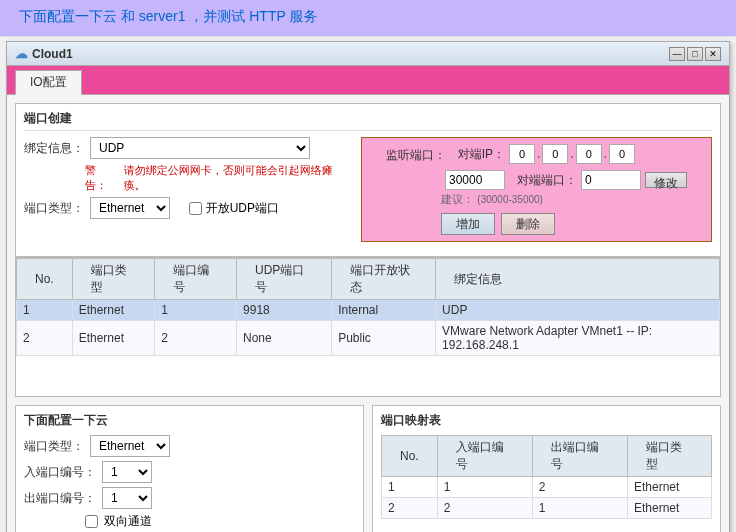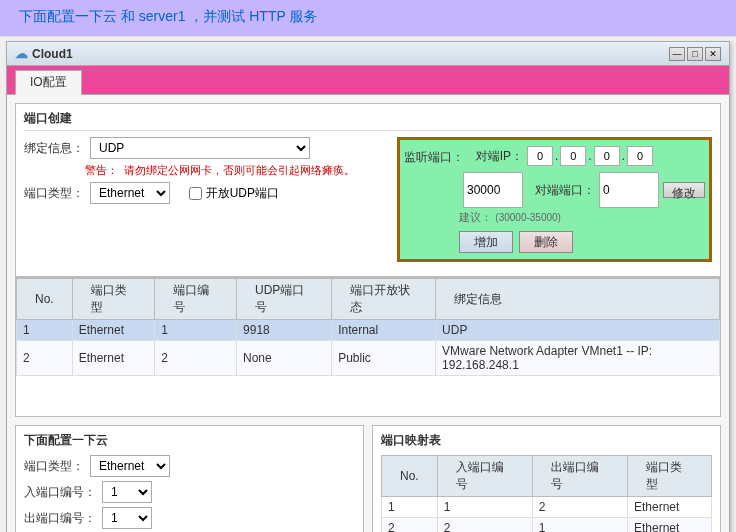--- a/index.html
+++ b/index.html
@@ -140,23 +140,23 @@
     .form-select.small {
       width: 50px;
     }
 
     .warning-text {
       color: #cc0000;
       font-size: 11px;
     }
 
     .right-panel {
-      border: 3px solid #a16207;
-      background: #86efac;
-      padding: 6px 4px;
+      border: 1px solid #a16207;
+      background: #f9a8d4;
+      padding: 6px 24px;
       min-width: 200px;
     }
 
     .right-form-row {
       display: flex;
       align-items: center;
       margin-bottom: 3px;
       gap: 4px;
     }
 
@@ -164,21 +164,21 @@
       color: #333;
       white-space: nowrap;
       min-width: 55px;
       text-align: right;
       font-size: 12px;
     }
 
     .port-input {
       border: 1px solid #aaa;
       width: 60px;
-      height: 36px;
+      height: 20px;
       padding: 1px 3px;
       font-size: 12px;
     }
 
     .ip-row {
       display: flex;
       align-items: center;
       gap: 2px;
     }
 

